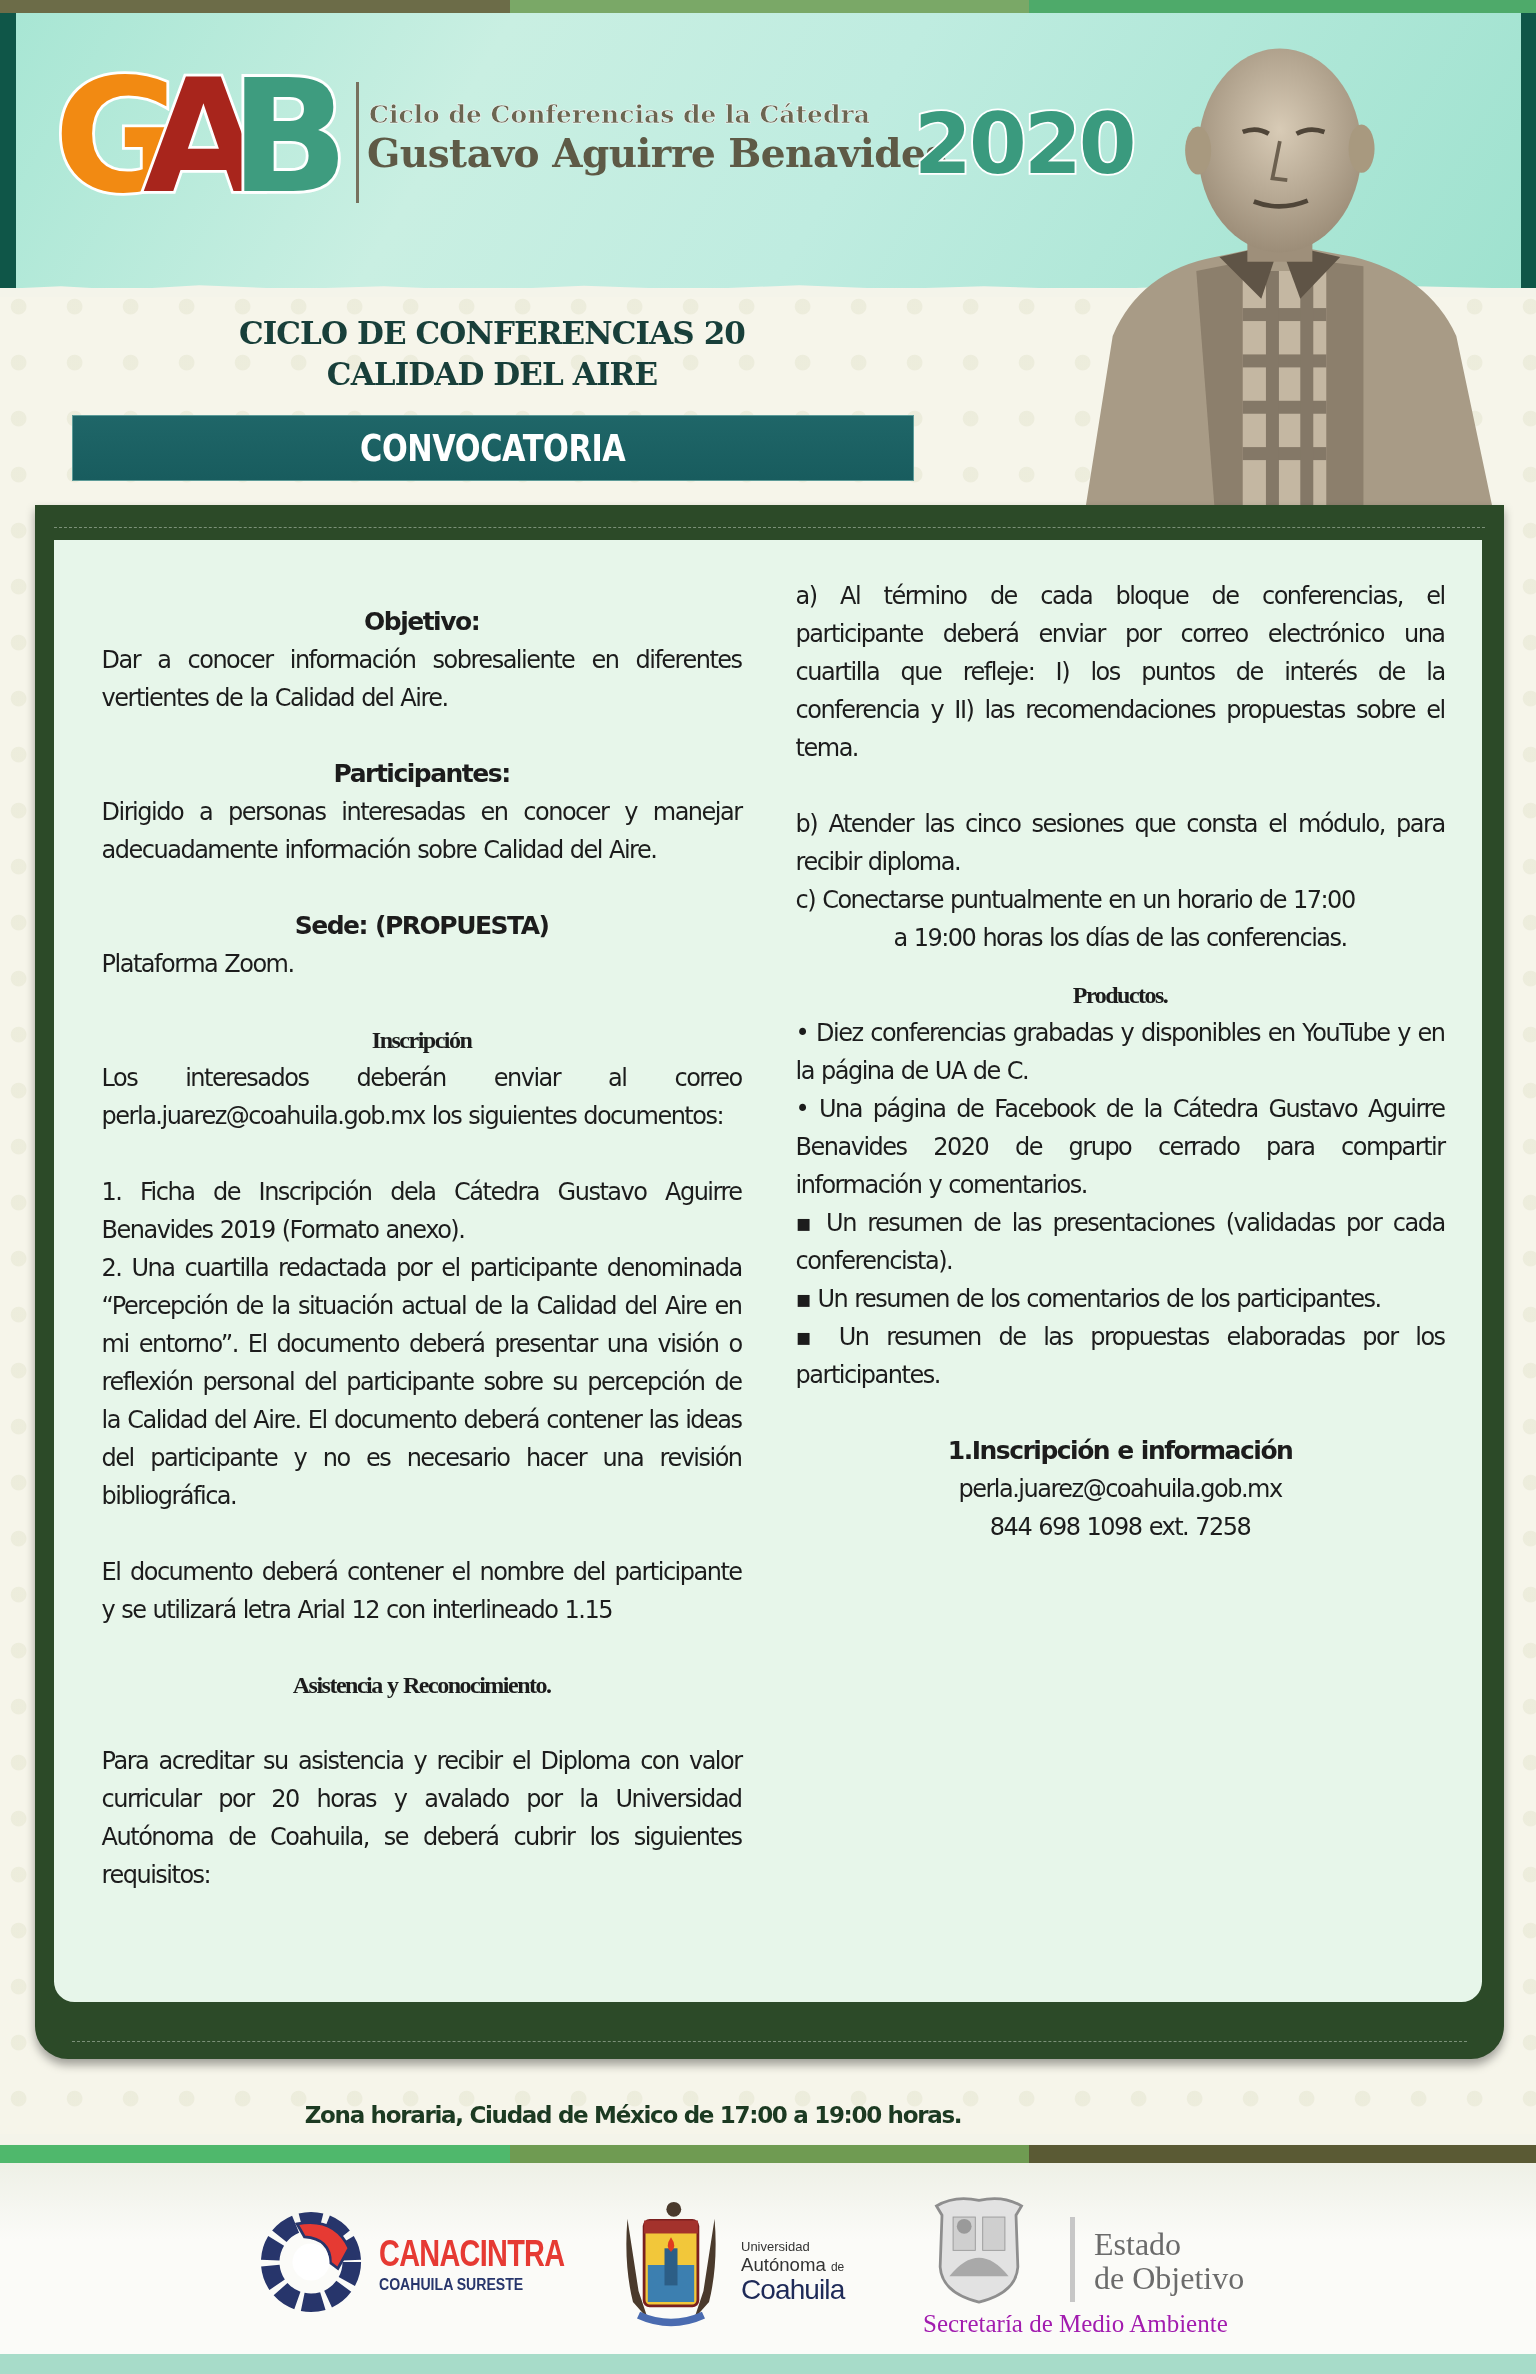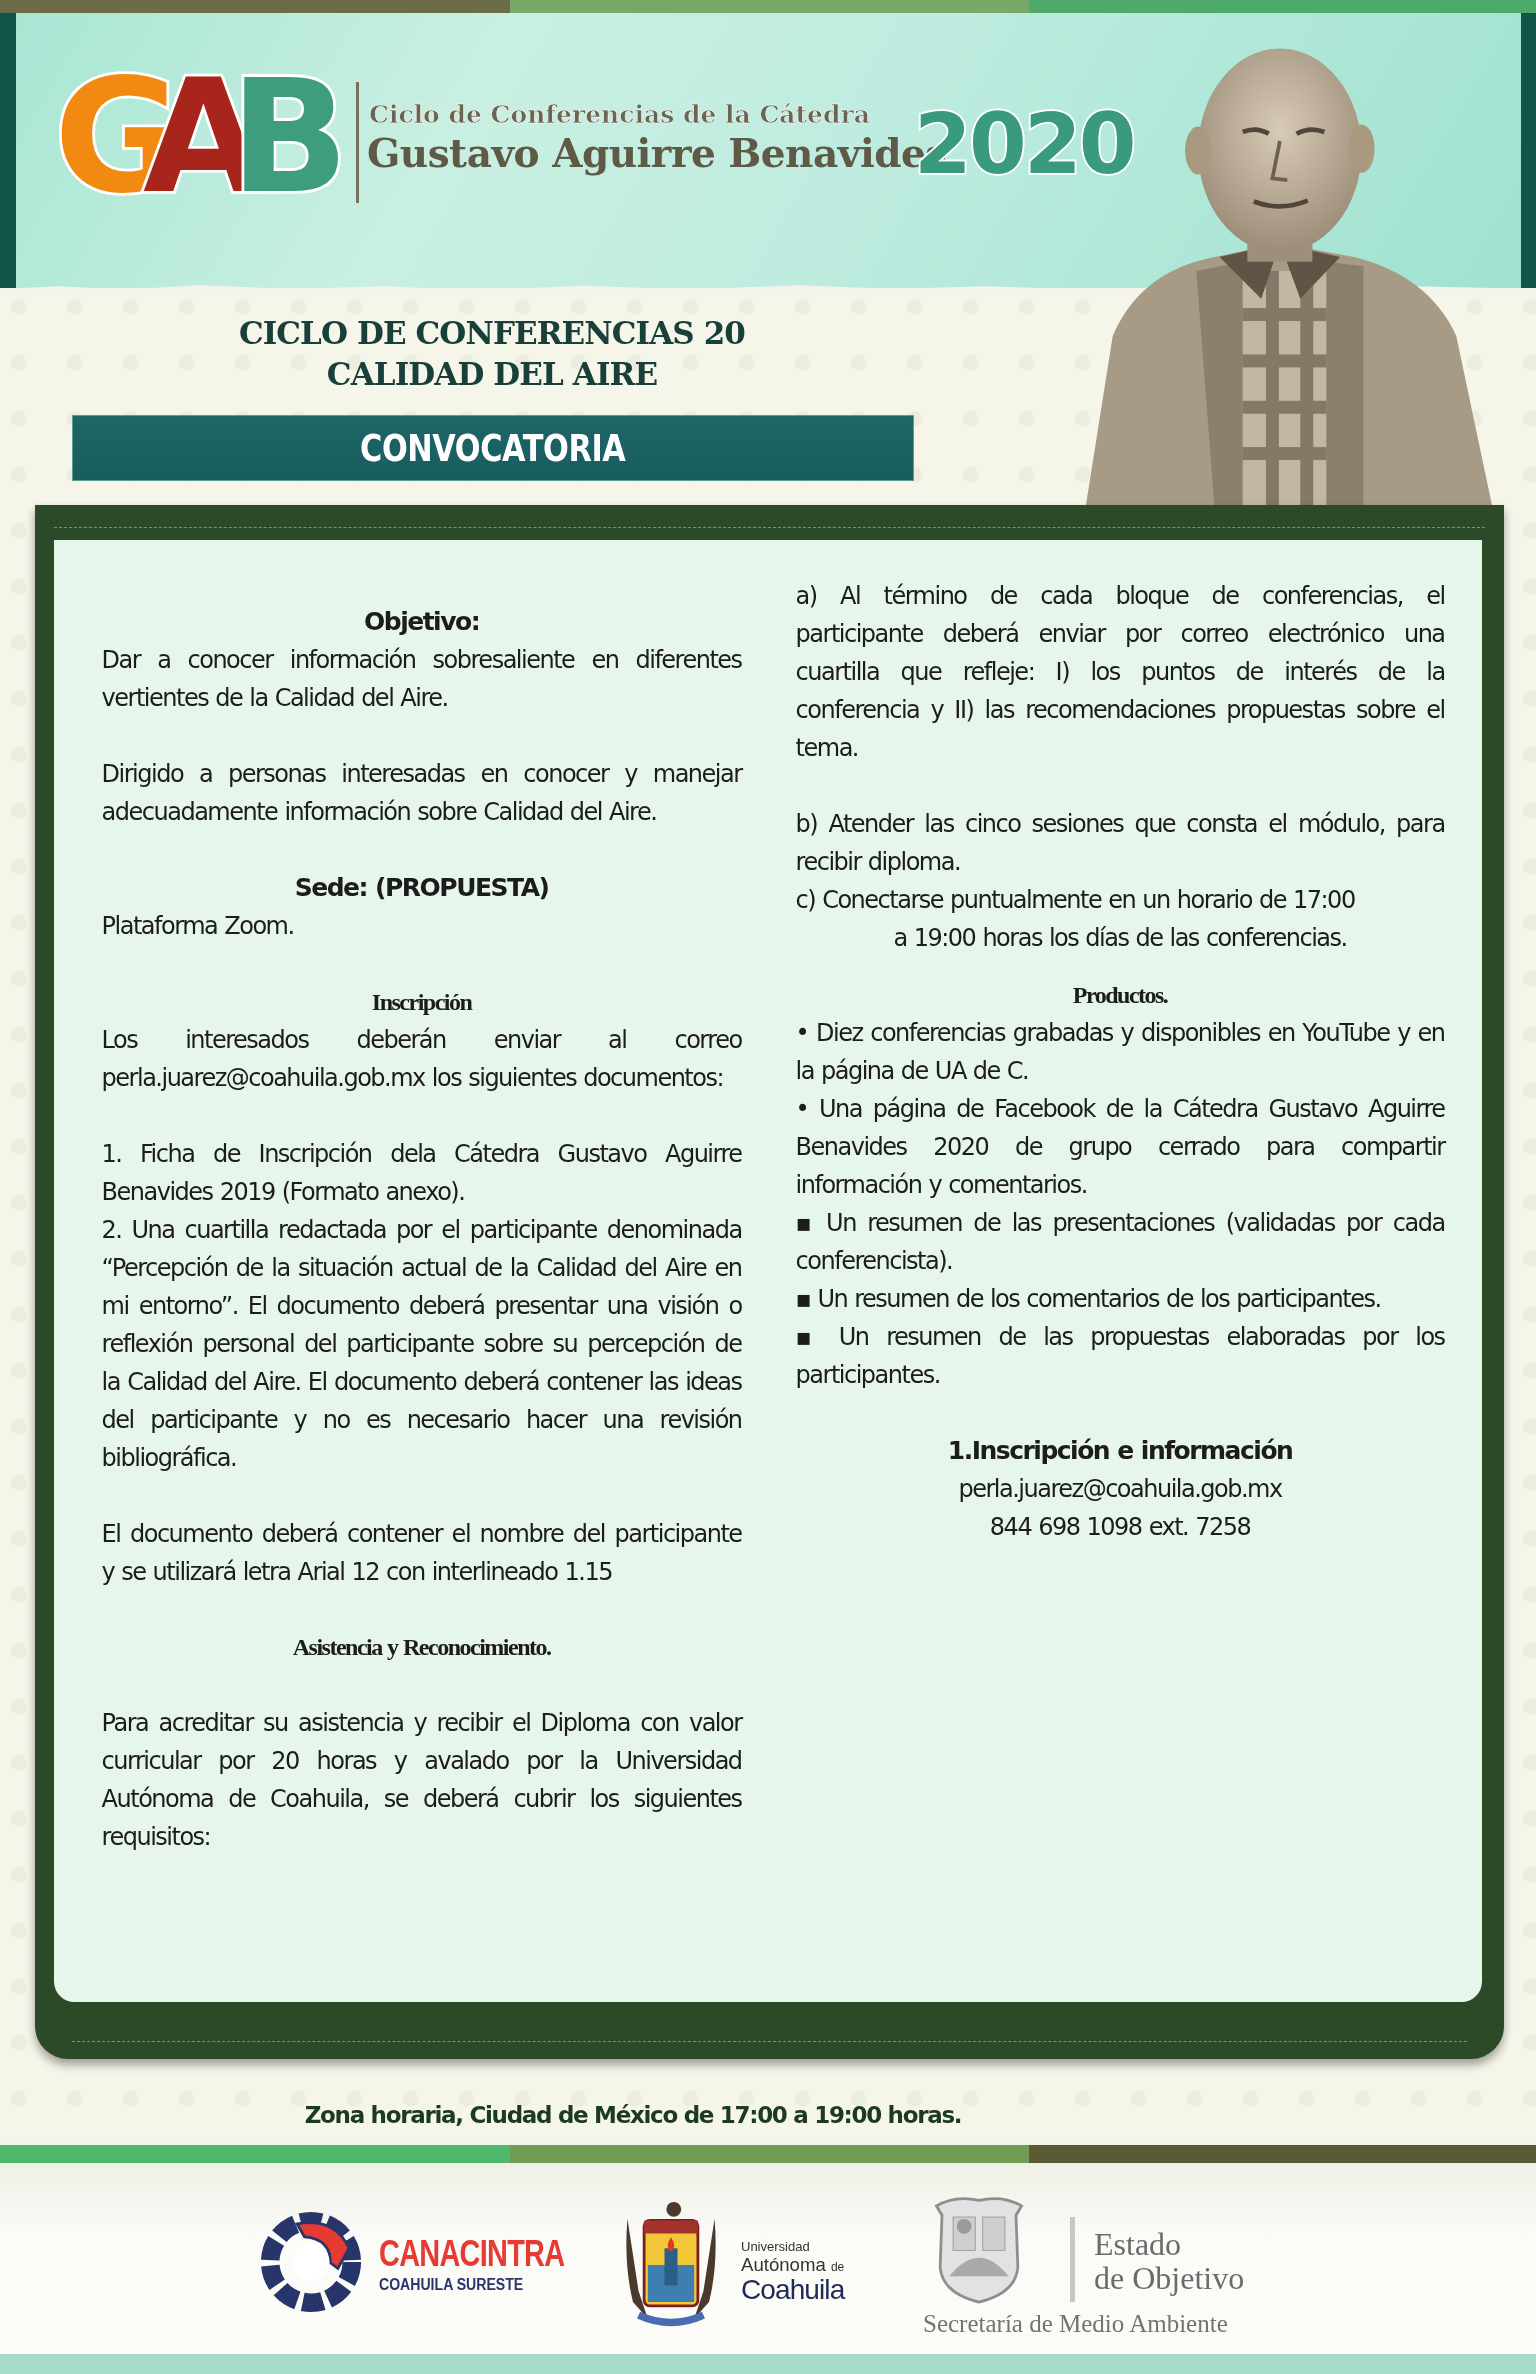--- a/index.html
+++ b/index.html
@@ -140,21 +140,21 @@
   .uadec .t1 { position: absolute; left: 121px; top: 39px; font-size: 13px; color: #333; font-family: "Liberation Sans", sans-serif; }
   .uadec .t2 { position: absolute; left: 121px; top: 54px; font-size: 18.6px; color: #333; font-family: "Liberation Sans", sans-serif; }
   .uadec .t2 small { font-size: 12px; }
   .uadec .t3 { position: absolute; left: 121px; top: 74px; font-size: 28px; color: #1e2a58; font-family: "Liberation Sans", sans-serif; letter-spacing: -0.9px; }
   .coah { position: absolute; left: 923px; top: 2191px; width: 352px; height: 148px; }
   .coah .shield { position: absolute; left: 3.7px; top: 1.9px; width: 104px; height: 111px; }
   .coah .vline { position: absolute; left: 147px; top: 26px; width: 4.6px; height: 85px; background: #c7c7c7; }
   .coah .e1, .coah .e2 { position: absolute; left: 171px; font-family: "Liberation Serif", serif; font-size: 32px; color: #6b6b6b; }
   .coah .e1 { top: 35px; }
   .coah .e2 { top: 69px; }
-  .coah .sec { position: absolute; left: 0; top: 119px; font-family: "Liberation Serif", serif; font-size: 25px; color: #737373; white-space: nowrap; }
+  .coah .sec { position: absolute; left: 0; top: 119px; font-family: "Liberation Serif", serif; font-size: 25px; color: #a21caf; white-space: nowrap; }
 </style>
 </head>
 <body>
 
 <div class="top-stripe">
   <div class="stripe-a"></div>
   <div class="stripe-b"></div>
   <div class="stripe-c"></div>
 </div>
 <div class="paper-bg"></div>
@@ -216,20 +216,21 @@
 
 <div class="frame">
   <div class="stitch-top"></div>
   <div class="stitch-bottom"></div>
   <div class="panel">
 
     <div class="col left" style="top:63px;">
       <h3>Objetivo:</h3>
       <p>Dar a conocer información sobresaliente en diferentes vertientes de la Calidad del Aire.</p>
       <div class="gap"></div>
+      <h3>Participantes:</h3>
       <p>Dirigido a personas interesadas en conocer y manejar adecuadamente información sobre Calidad del Aire.</p>
       <div class="gap"></div>
       <h3>Sede: (PROPUESTA)</h3>
       <p>Plataforma Zoom.</p>
       <div class="gap"></div>
       <h3 class="big">Inscripción</h3>
       <p>Los interesados deberán enviar al correo perla.juarez@coahuila.gob.mx los siguientes documentos:</p>
       <div class="gap"></div>
       <p>1.  Ficha de Inscripción dela Cátedra Gustavo Aguirre Benavides 2019 (Formato anexo).</p>
       <p>2. Una cuartilla redactada por el participante denominada “Percepción de la situación actual de la Calidad del Aire en mi entorno”. El documento deberá presentar una visión o reflexión personal del participante sobre su percepción de la Calidad del Aire. El documento deberá contener las ideas del participante y no es necesario hacer una revisión bibliográfica.</p>

